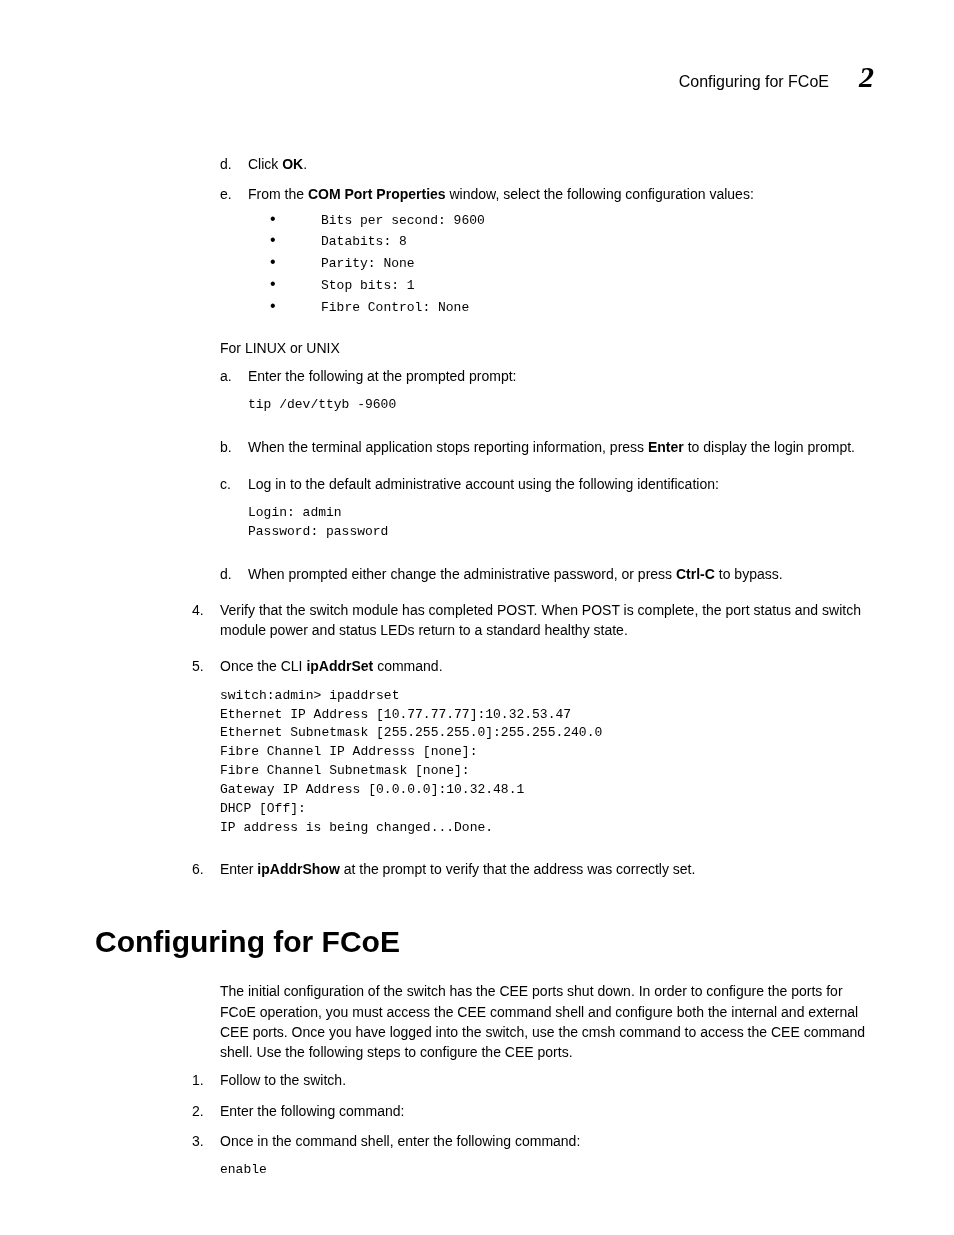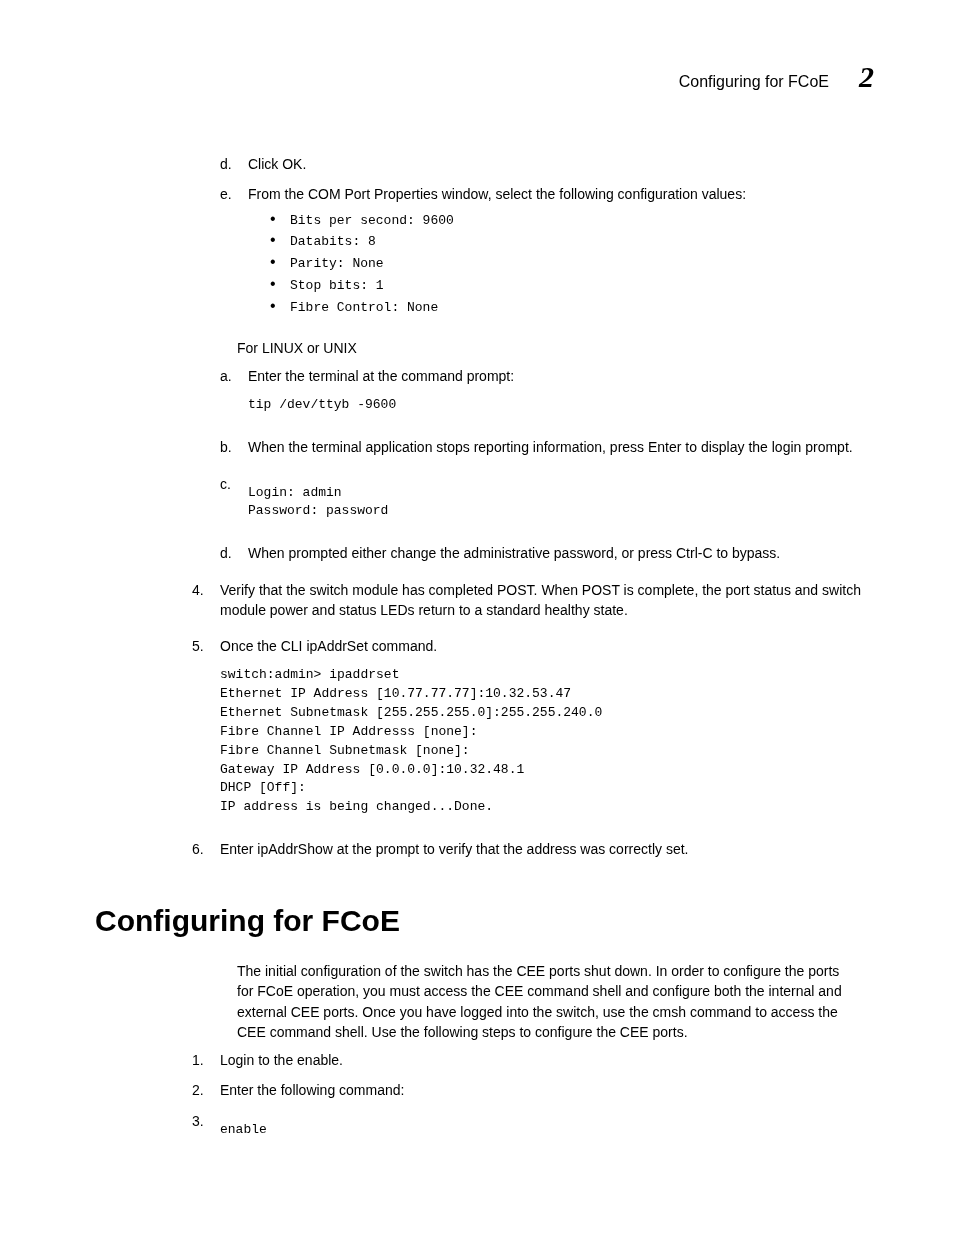--- a/index.html
+++ b/index.html
@@ -51,32 +51,33 @@
     margin-bottom: 2px;
   }
   .bullet-dot {
     flex: 0 0 20px;
     font-size: 16px;
     line-height: 1;
   }
   .mono {
     font-family: "Courier New", Courier, monospace;
     font-size: 13px;
+    margin-left: 31px;
   }
   .bold {
-    font-weight: normal;
+    font-weight: bold;
   }
   .codeblock {
     font-family: "Courier New", Courier, monospace;
     font-size: 13px;
     white-space: pre;
     margin: 10px 0 12px 0;
   }
   .para {
-    margin: 8px 17px;
+    margin: 8px 0;
   }
   h2.section {
     font-family: Arial, Helvetica, sans-serif;
     font-size: 30px;
     font-weight: bold;
     margin: 40px 0 18px -125px;
   }
   .gap {
     height: 6px;
   }
@@ -128,37 +129,38 @@
             </div>
         </div>
       </div>
     </div>
 
     <div class="para">For LINUX or UNIX</div>
 
     <div class="ol-item">
       <div class="ol-marker">a.</div>
       <div class="ol-body">
-        <span>Enter the terminal at the command prompt:</span>
+        <span>Enter the following at the prompted prompt:</span>
         <div class="codeblock">tip /dev/ttyb -9600</div>
       </div>
     </div>
 
     <div class="ol-item">
       <div class="ol-marker">b.</div>
       <div class="ol-body">
         <span>When the terminal application stops reporting information, press </span><span class="bold">Enter</span><span> to display the login prompt.</span>
       </div>
     </div>
 
     <div class="gap"></div>
 
     <div class="ol-item">
       <div class="ol-marker">c.</div>
       <div class="ol-body">
+        <span>Log in to the default administrative account using the following identification:</span>
         <div class="codeblock">Login: admin
 Password: password</div>
       </div>
     </div>
 
     <div class="ol-item">
       <div class="ol-marker">d.</div>
       <div class="ol-body">
         <span>When prompted either change the administrative password, or press </span><span class="bold">Ctrl-C</span><span> to bypass.</span>
       </div>
@@ -194,31 +196,32 @@
         <span>Enter </span><span class="bold">ipAddrShow</span><span> at the prompt to verify that the address was correctly set.</span>
       </div>
     </div>
 
     <h2 class="section">Configuring for FCoE</h2>
 
     <div class="para">The initial configuration of the switch has the CEE ports shut down. In order to configure the ports for FCoE operation, you must access the CEE command shell and configure both the internal and external CEE ports. Once you have logged into the switch, use the cmsh command to access the CEE command shell. Use the following steps to configure the CEE ports.</div>
 
     <div class="ol-item" style="margin-left:-28px;">
       <div class="ol-marker">1.</div>
-      <div class="ol-body">Login to the enable.</div>
+      <div class="ol-body">Follow to the switch.</div>
     </div>
 
     <div class="ol-item" style="margin-left:-28px;">
       <div class="ol-marker">2.</div>
       <div class="ol-body">
         <span>Enter the following command:</span>
       </div>
     </div>
 
     <div class="ol-item" style="margin-left:-28px;">
       <div class="ol-marker">3.</div>
       <div class="ol-body">
+        <span>Once in the command shell, enter the following command:</span>
         <div class="codeblock">enable</div>
       </div>
     </div>
 
   </div>
 </div>
 
 </body></html>

